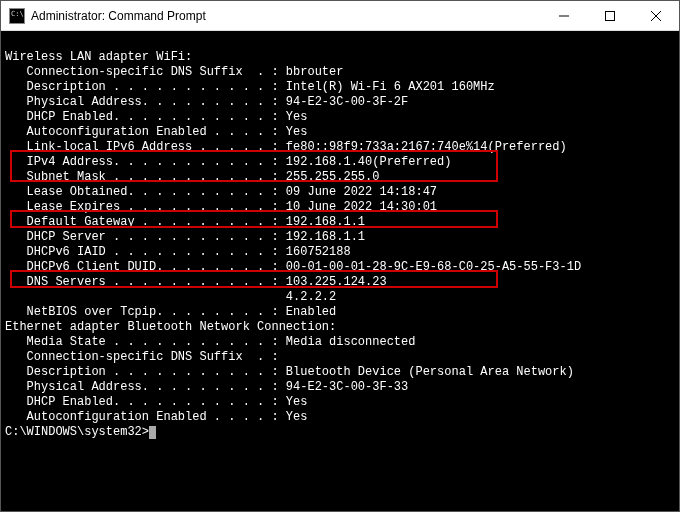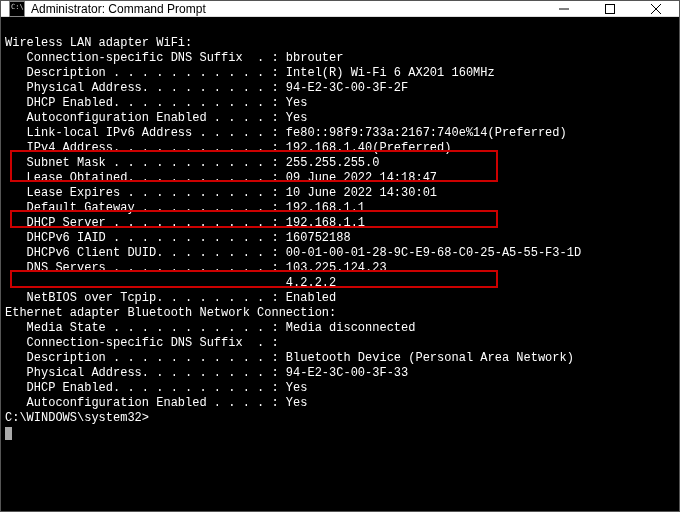--- a/index.html
+++ b/index.html
@@ -1,27 +1,27 @@
 <!DOCTYPE html>
 <html><head>
 <meta charset="utf-8">
 <style>
   * { margin: 0; padding: 0; box-sizing: border-box; }
   html, body { width: 680px; height: 512px; font-family: "Segoe UI", Arial, sans-serif; overflow: hidden; }
   .window { width: 680px; height: 512px; border: 1px solid #555; display: flex; flex-direction: column; background: #fff; }
-  .titlebar { height: 16px; background: #fff; display: flex; align-items: center; border-bottom: 1px solid #ddd; }
+  .titlebar { height: 30px; background: #fff; display: flex; align-items: center; border-bottom: 1px solid #ddd; }
   .titlebar .icon { width: 16px; height: 16px; margin: 0 6px 0 8px; background: #000; display: inline-block; border: 1px solid #888; position: relative; }
   .titlebar .icon::after { content: "C:\\"; color: #ccc; font-size: 7px; position: absolute; top: 1px; left: 1px; font-family: Consolas, monospace; }
   .titlebar .title { font-size: 12px; color: #000; flex: 1; }
   .winbtn { width: 46px; height: 30px; display: flex; align-items: center; justify-content: center; }
   .winbtn svg { width: 10px; height: 10px; stroke: #000; stroke-width: 1; fill: none; }
   .terminal { flex: 1; background: #000; color: #fff; font-family: Consolas, "Courier New", monospace; font-size: 12px; line-height: 15px; padding: 19px 4px; white-space: pre; overflow: hidden; position: relative; }
   .line { position: relative; display: block; }
   .hl { position: absolute; border: 2px solid #c00; pointer-events: none; }
-  .prompt-row { display: flex; flex-direction: column; }
+  .prompt-row { display: flex; }
   .cursor { width: 7px; height: 13px; background: #aaa; display: inline-block; margin-top: 1px; }
 </style>
 </head>
 <body>
 
 <div class="window">
   <div class="titlebar">
     <span class="icon"></span>
     <span class="title">Administrator: Command Prompt</span>
     <div class="winbtn">

